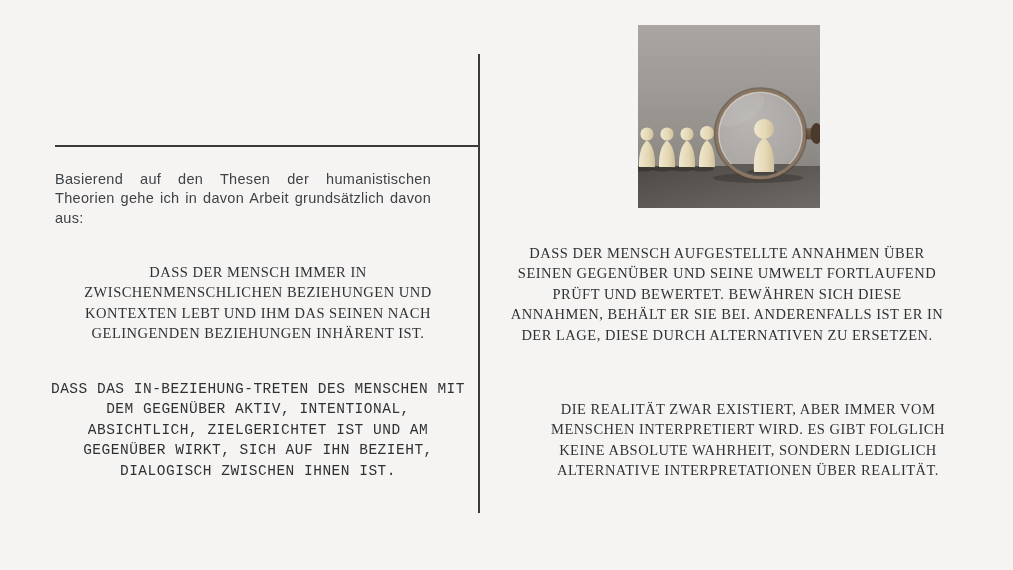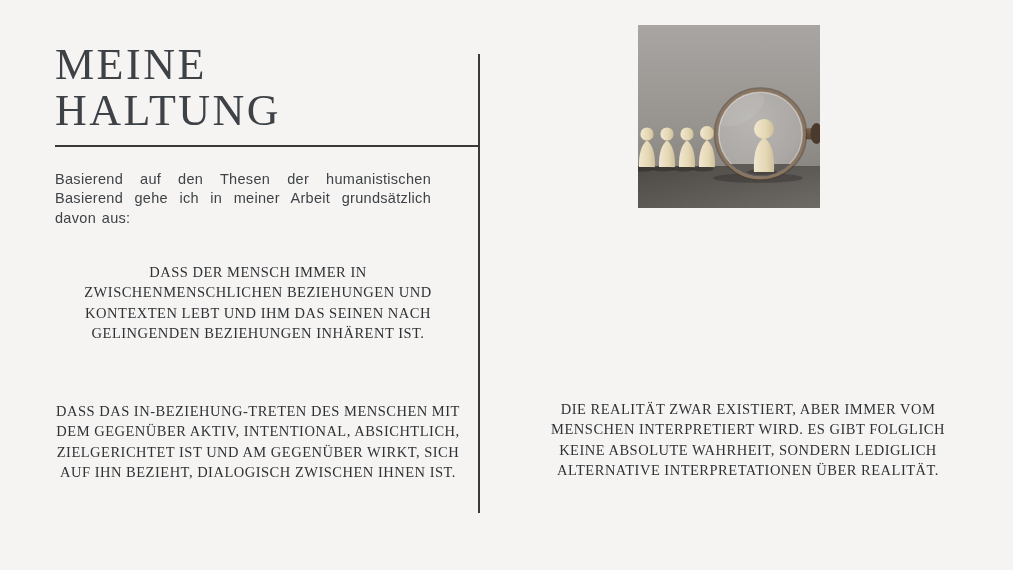--- a/index.html
+++ b/index.html
@@ -62,50 +62,47 @@
   .thesis-point {
     position: absolute;
     font-family: "Liberation Serif", serif;
     font-size: 14.5px;
     line-height: 20.5px;
     letter-spacing: 0.5px;
     text-align: center;
     color: #2f3235;
   }
   #left-point-1 { left: 50px;  top: 247px; width: 416px; }
-  #left-point-2 { left: 50px;  top: 386px; width: 416px; }
+  #left-point-2 { left: 50px;  top: 364px; width: 416px; font-family: Liberation Mono, monospace; }
   #right-point-1 { left: 506px; top: 228px; width: 442px; }
   #right-point-2 { left: 527px; top: 384px; width: 442px; }
   .photo {
     position: absolute;
     left: 638px;
     top: 25px;
     width: 182px;
     height: 183px;
   }
   .photo svg { display: block; }
 </style>
 </head>
 <body>
 
 <div class="slide">
 
-  <h1 class="page-title">
-    <span>MEINE</span>
-    <span>HALTUNG</span>
-  </h1>
 
   <div class="title-rule"></div>
 
-  <p class="intro-text">Basierend auf den Thesen der humanistischen Basierend gehe ich in meiner Arbeit grundsätzlich davon aus:</p>
+  <p class="intro-text">Basierend auf den Thesen der humanistischen Theorien gehe ich in davon Arbeit grundsätzlich davon aus:</p>
 
   <div class="v-divider"></div>
 
   <p class="thesis-point" id="left-point-1">DASS DER MENSCH IMMER IN ZWISCHENMENSCHLICHEN BEZIEHUNGEN UND KONTEXTEN LEBT UND IHM DAS SEINEN NACH GELINGENDEN BEZIEHUNGEN INHÄRENT IST.</p>
   <p class="thesis-point" id="left-point-2">DASS DAS IN-BEZIEHUNG-TRETEN DES MENSCHEN MIT DEM GEGENÜBER AKTIV, INTENTIONAL, ABSICHTLICH, ZIELGERICHTET IST UND AM GEGENÜBER WIRKT, SICH AUF IHN BEZIEHT, DIALOGISCH ZWISCHEN IHNEN IST.</p>
+  <p class="thesis-point" id="right-point-1">DASS DER MENSCH AUFGESTELLTE ANNAHMEN ÜBER SEINEN GEGENÜBER UND SEINE UMWELT FORTLAUFEND PRÜFT UND BEWERTET. BEWÄHREN SICH DIESE ANNAHMEN, BEHÄLT ER SIE BEI. ANDERENFALLS IST ER IN DER LAGE, DIESE DURCH ALTERNATIVEN ZU ERSETZEN.</p>
   <p class="thesis-point" id="right-point-2">DIE REALITÄT ZWAR EXISTIERT, ABER IMMER VOM MENSCHEN INTERPRETIERT WIRD. ES GIBT FOLGLICH KEINE ABSOLUTE WAHRHEIT, SONDERN LEDIGLICH ALTERNATIVE INTERPRETATIONEN ÜBER REALITÄT.</p>
 
   <div class="photo">
     <svg width="182" height="183" viewBox="0 0 182 183" xmlns="http://www.w3.org/2000/svg">
       <defs>
         <linearGradient id="wallGrad" x1="0" y1="0" x2="0" y2="1">
           <stop offset="0" stop-color="#a9a5a2"></stop>
           <stop offset="0.7" stop-color="#97938f"></stop>
           <stop offset="1" stop-color="#8a8682"></stop>
         </linearGradient>

